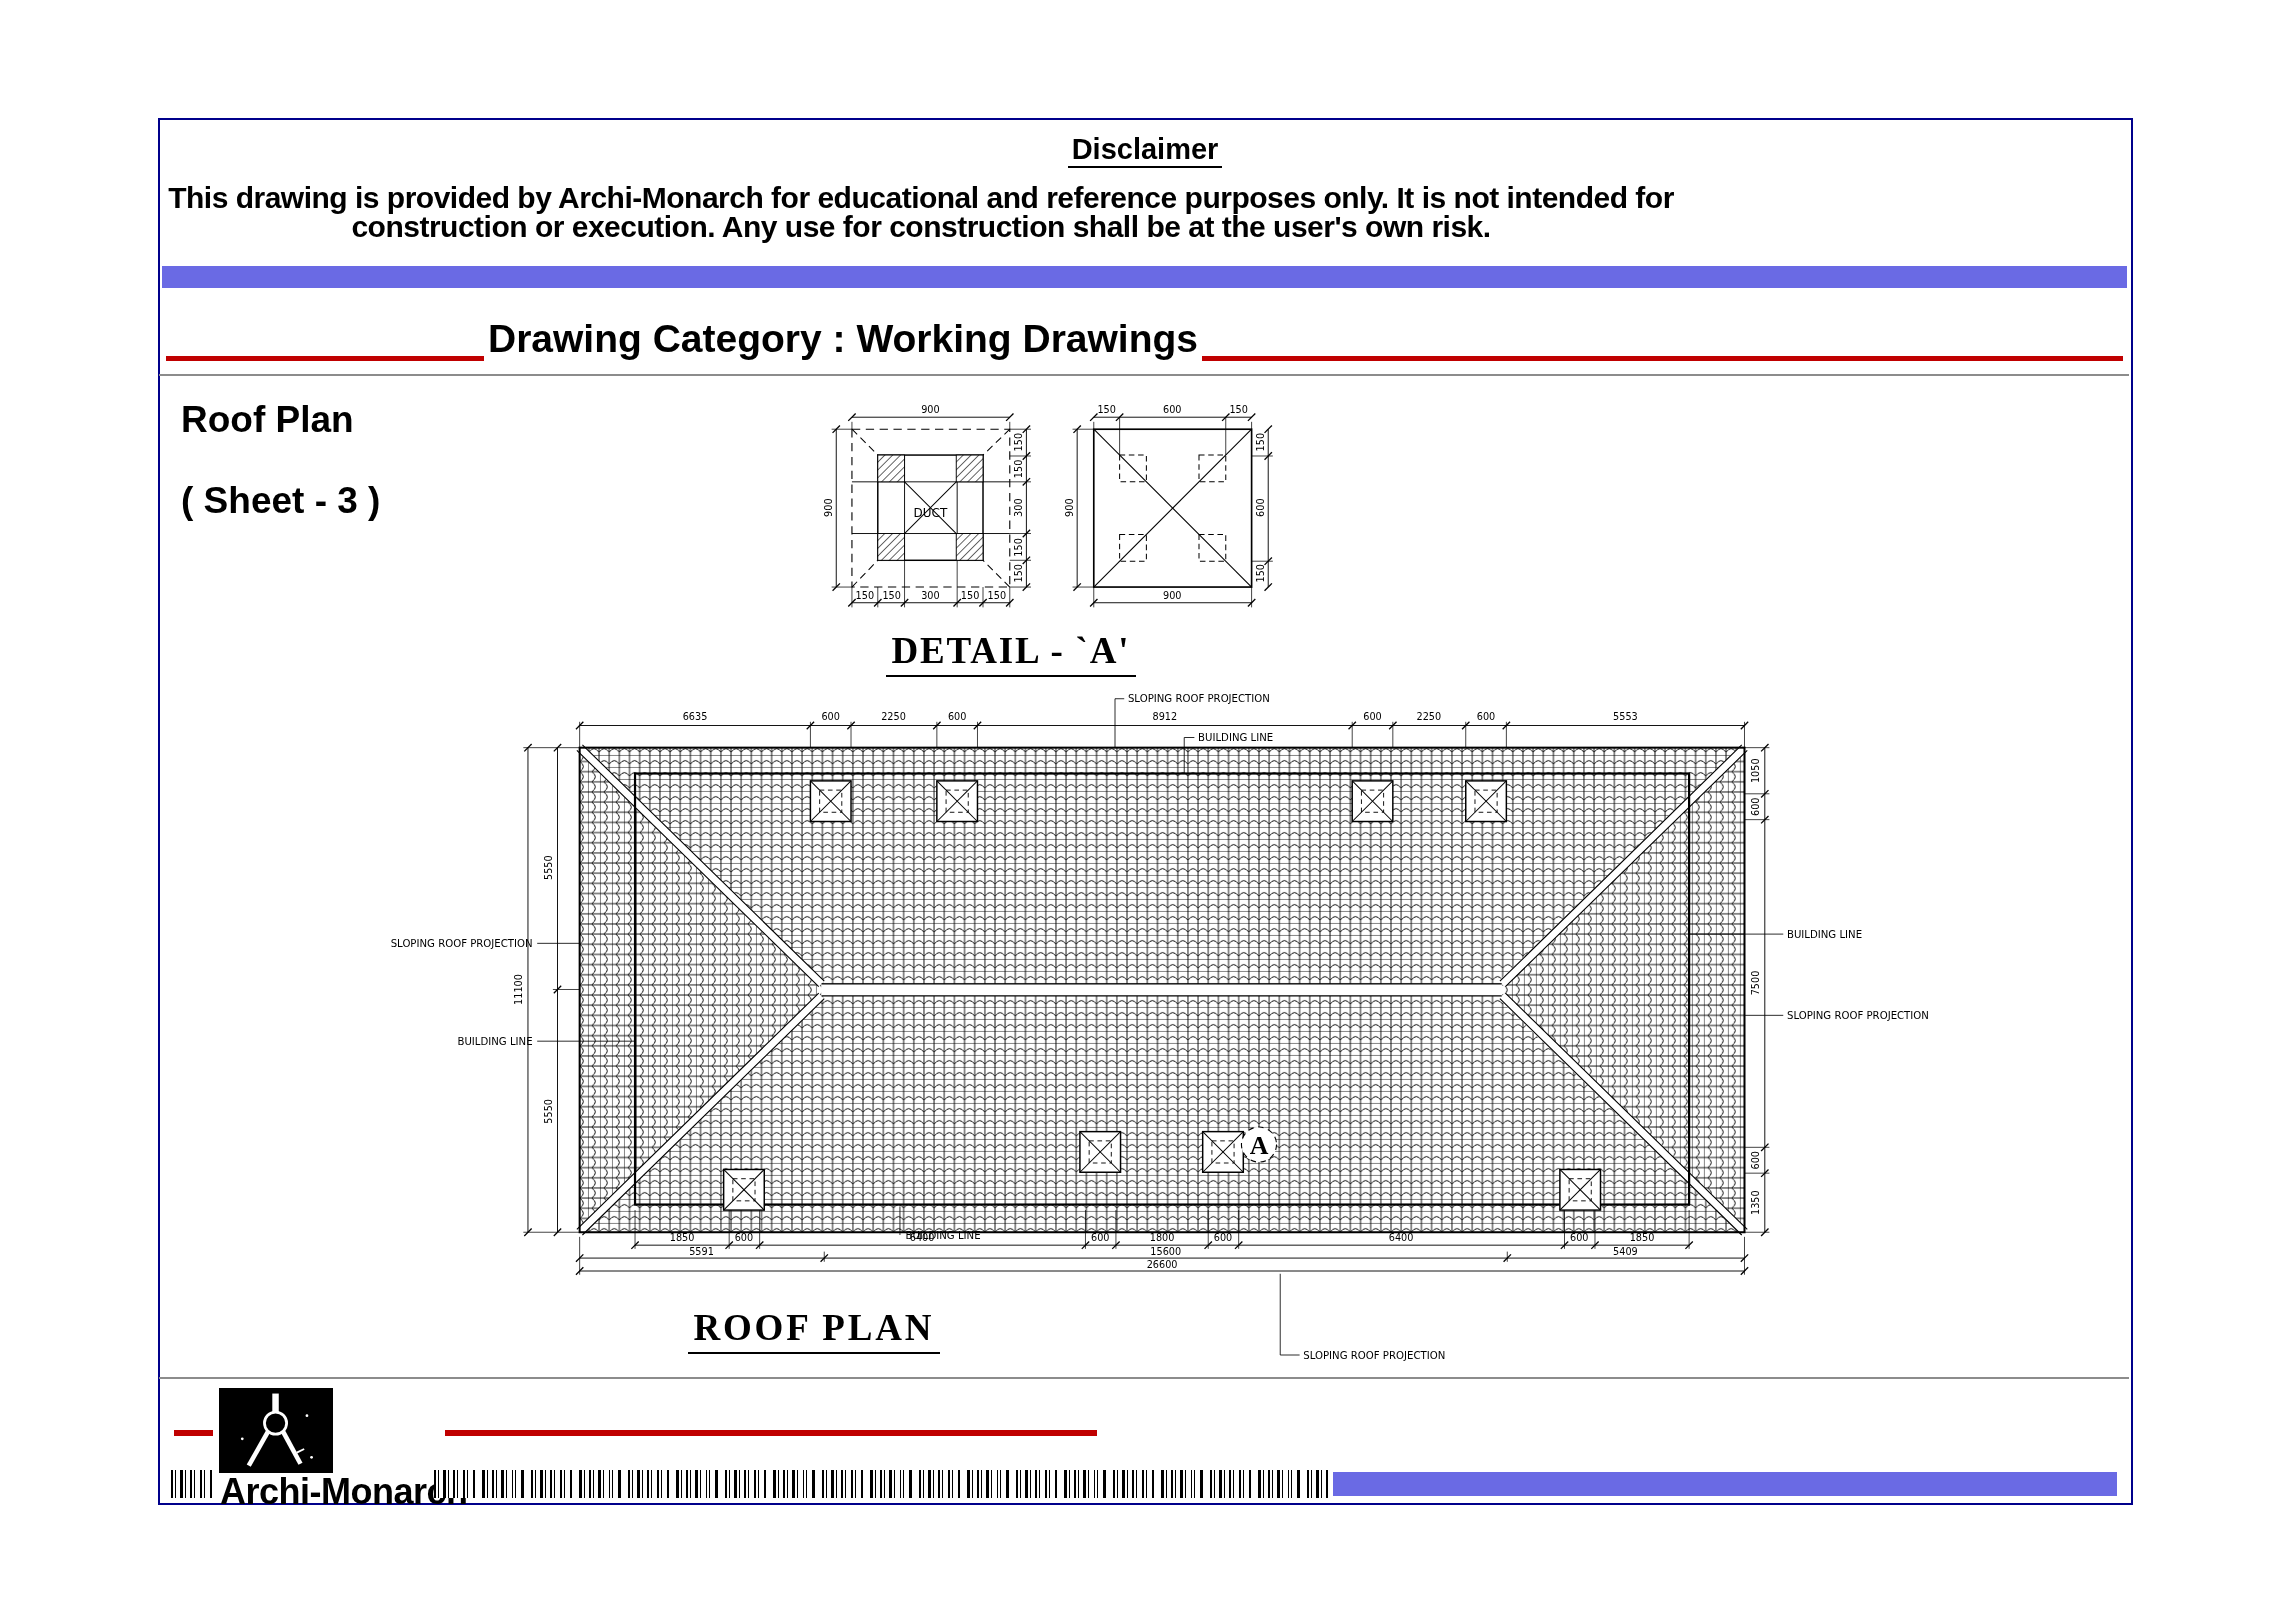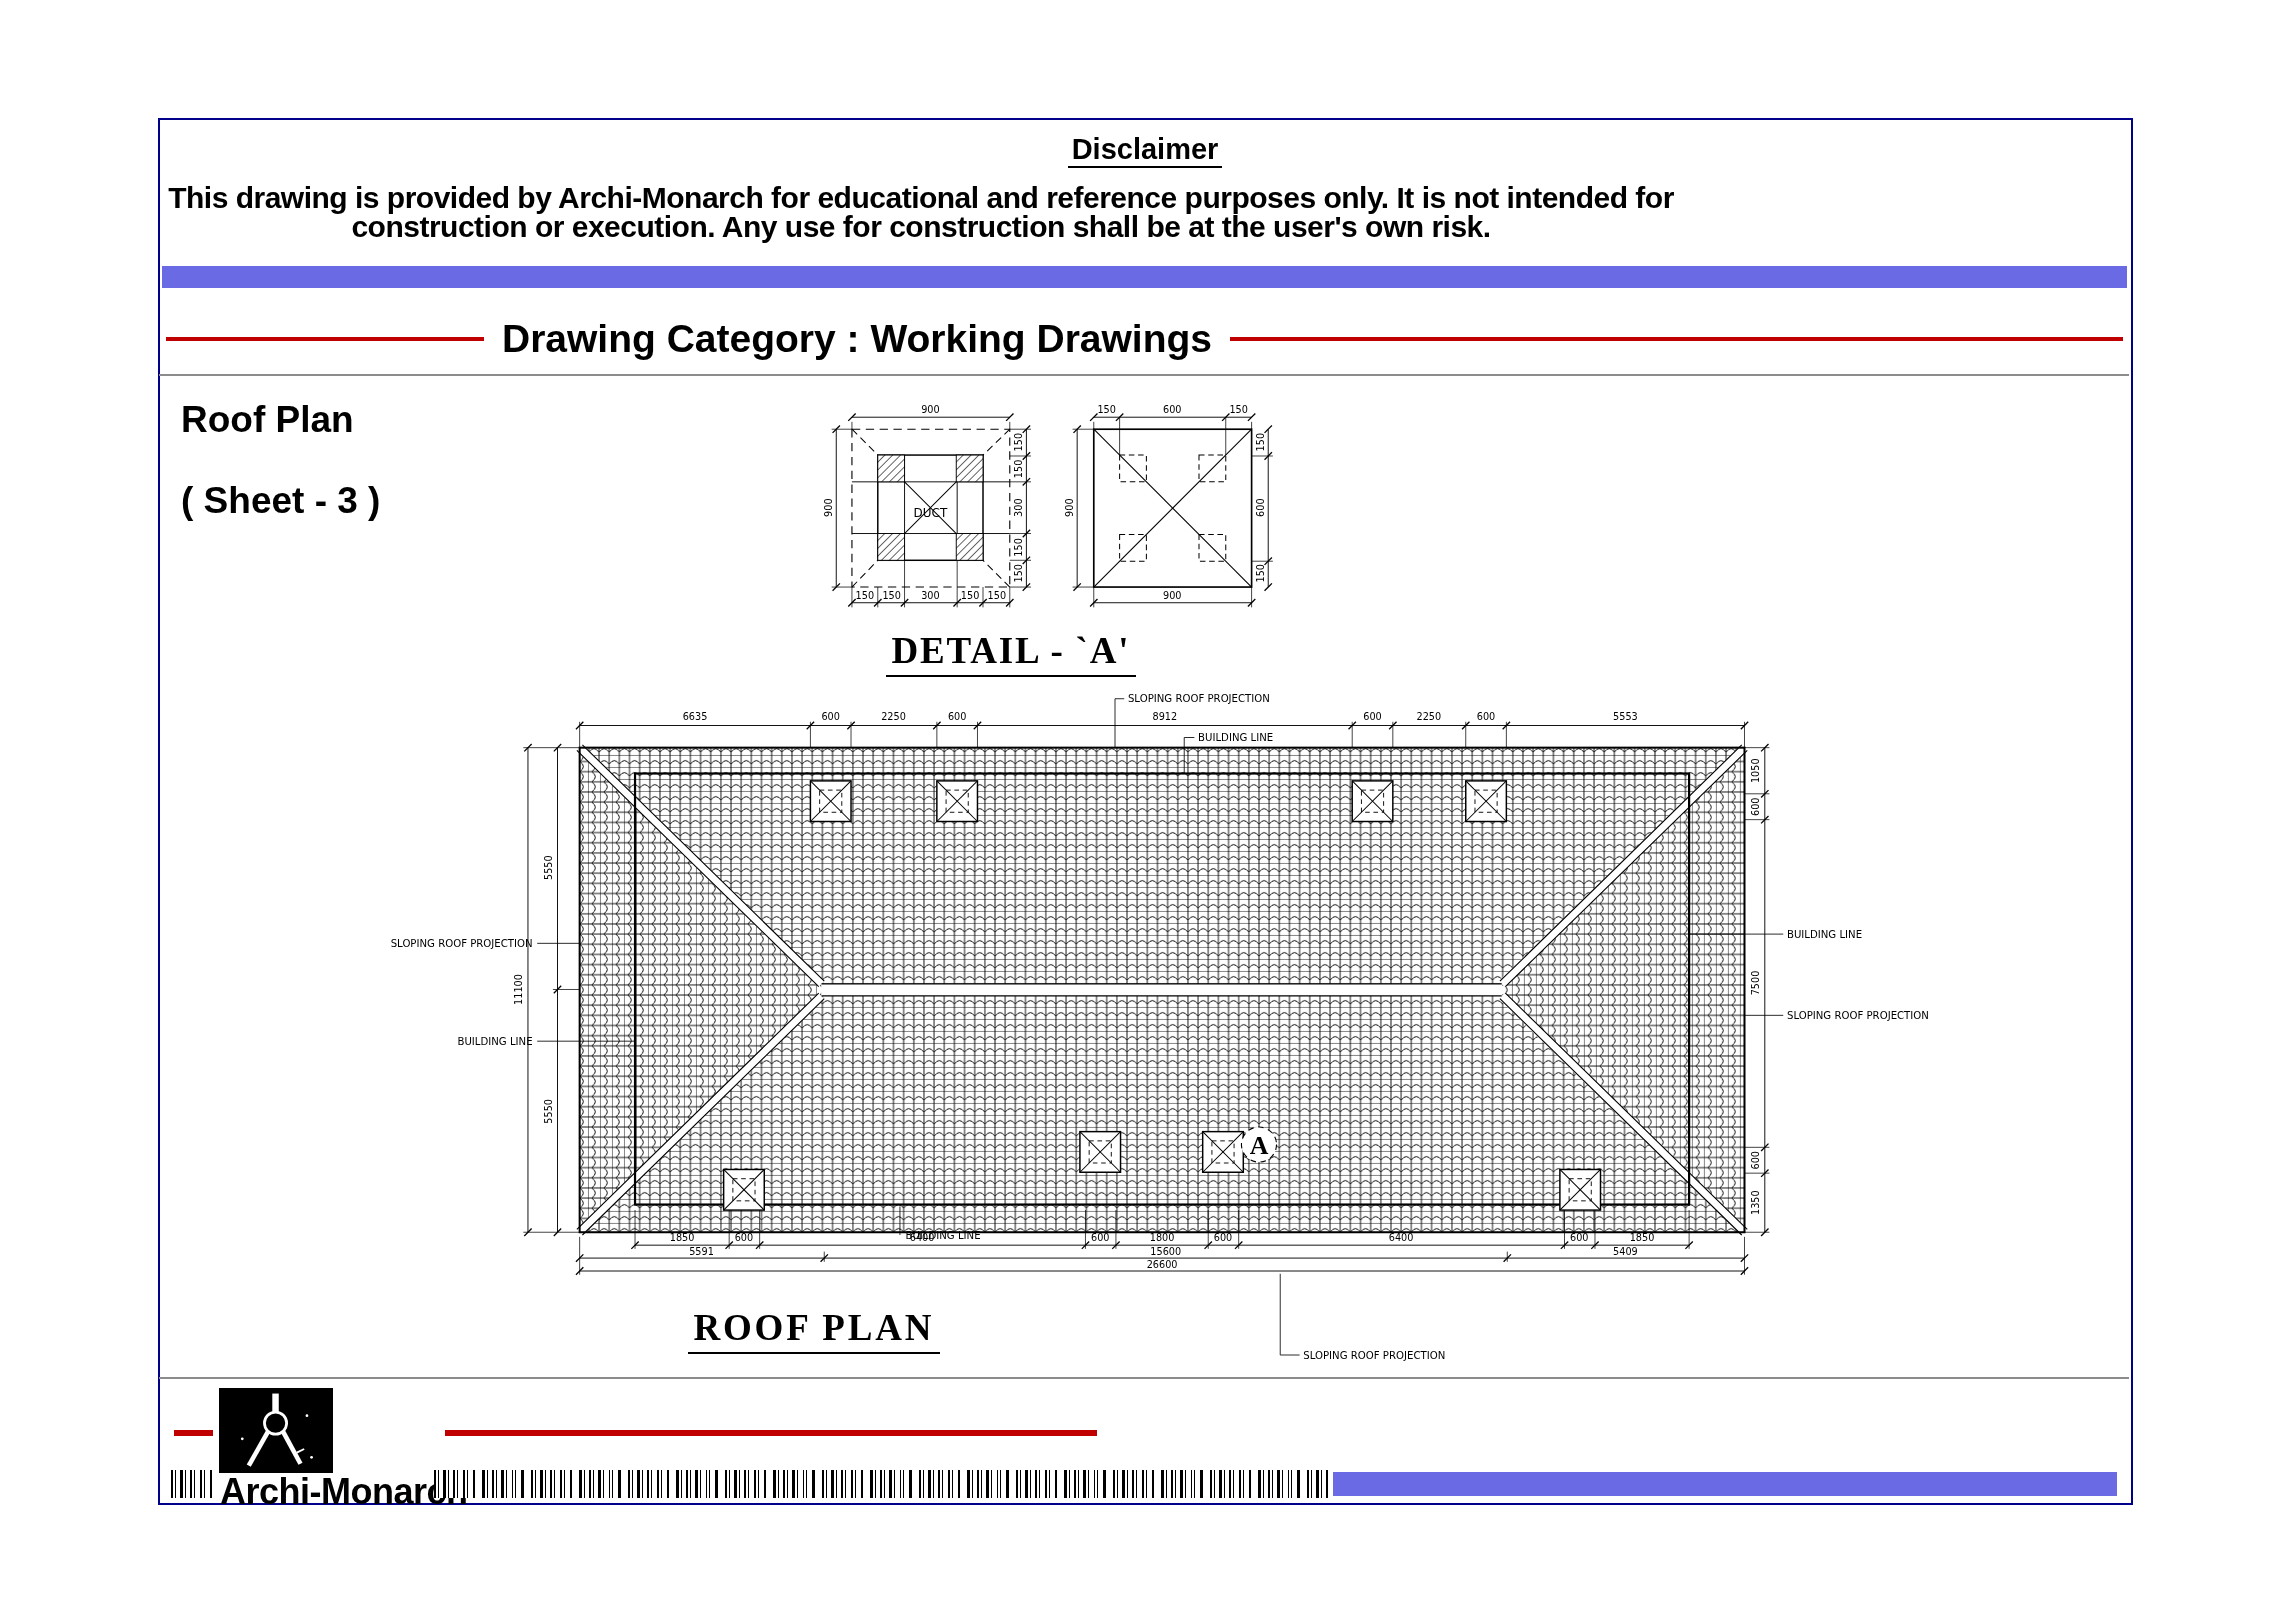--- a/index.html
+++ b/index.html
@@ -5,21 +5,21 @@
   html,body{margin:0;padding:0;background:#fff;}
   .page{position:relative;width:2290px;height:1619px;background:#fff;overflow:hidden;
         font-family:"Liberation Sans",sans-serif;color:#000;}
   .frame{position:absolute;left:158px;top:118px;width:1971px;height:1383px;
          border:2.8px solid var(--navy,#00008b);}
   .abs{position:absolute;}
   .disc-title{left:0;top:133px;width:2290px;text-align:center;font-size:29px;font-weight:bold;}
   .disc-title span{border-bottom:2.8px solid #000;padding:0 3.7px 0.9px 3.7px;}
   .disc-line{left:0;width:1842px;text-align:center;font-size:30px;font-weight:bold;letter-spacing:-0.5px;}
   .bar-top{left:162px;top:266px;width:1965px;height:22px;background:var(--bar,#6a6ae4);}
-  .cat-row{left:166px;top:317px;width:1957px;display:flex;align-items:center;gap:18px;}
+  .cat-row{left:166px;top:317px;width:1957px;display:flex;align-items:flex-end;gap:4px;}
   .redline{height:4.6px;background:var(--red,#c00000);flex:0 0 auto;}
   .cat-text{font-size:39px;font-weight:bold;white-space:nowrap;}
   .divider{left:159px;width:1970px;height:1.8px;background:#8c8c8c;}
   .head1{left:181px;top:399px;font-size:37px;font-weight:bold;}
   .head2{left:181px;top:480px;font-size:37px;font-weight:bold;}
   .serif-title{font-family:"Liberation Serif",serif;font-weight:bold;}
   .detail-title{left:886px;top:629px;width:341px;text-align:left;font-size:37px;letter-spacing:1.8px;}
   .detail-title span,.roof-title span{border-bottom:2.8px solid #000;padding:0 5.5px 3.7px 5.5px;}
   .roof-title{left:688px;top:1306px;font-size:37px;letter-spacing:2.8px;}
   .footer-redline{background:var(--red,#c00000);height:5.5px;}

